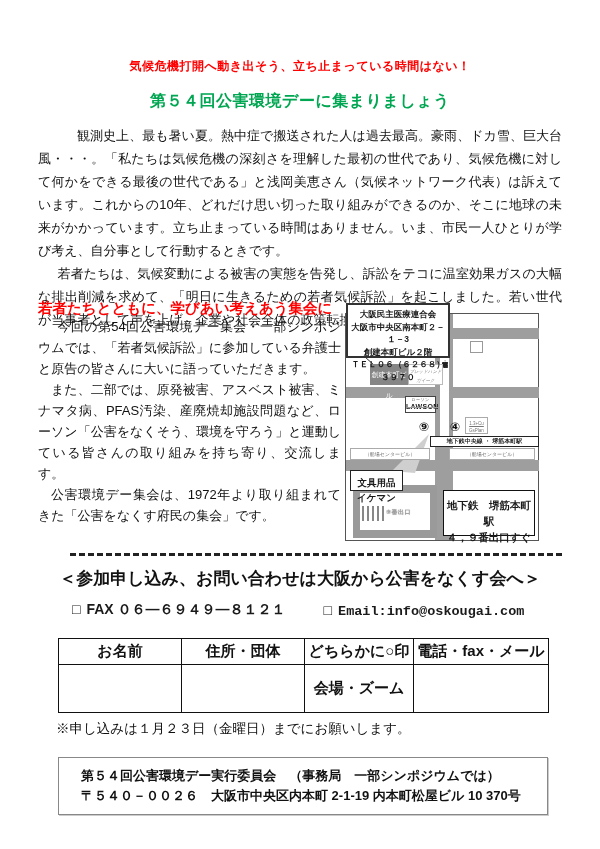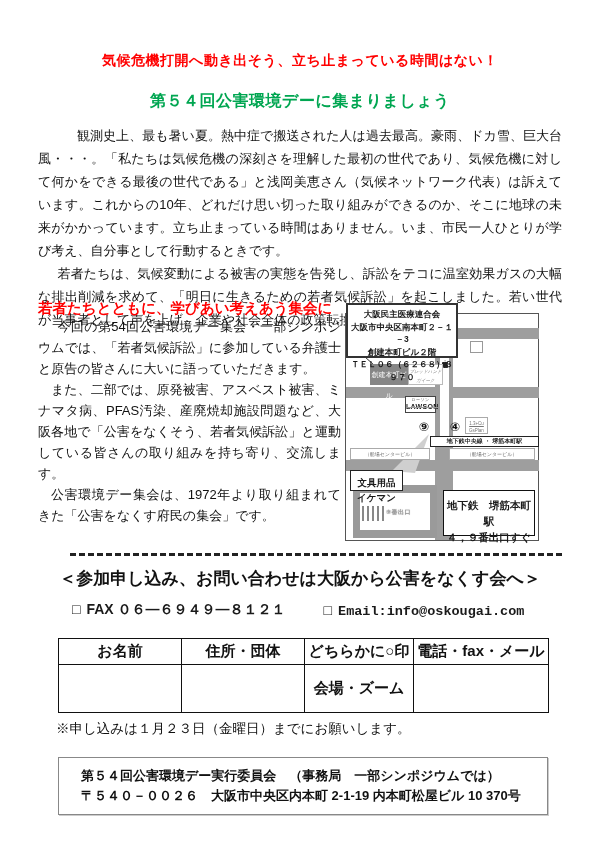--- a/index.html
+++ b/index.html
@@ -5,22 +5,22 @@
   * { margin:0; padding:0; box-sizing:border-box; }
   html,body { width:600px; }
   body {
     position:relative; width:600px; height:849px; background:#ffffff;
     font-family:"Liberation Sans","DejaVu Sans",sans-serif; color:#1a1a1a;
     overflow:hidden;
   }
   .abs { position:absolute; }
 
   
-  .title-red  { top:52px; left:0; width:600px; text-align:center;
-                font-size:14px; font-weight:bold; color:#ff0000; letter-spacing:.5px; }
+  .title-red  { top:58px; left:0; width:600px; text-align:center;
+                font-size:12px; font-weight:bold; color:#ff0000; letter-spacing:.5px; }
   .title-green{ top:91px; left:0; width:600px; text-align:center;
                 font-size:16px; font-weight:bold; color:#00a651; letter-spacing:.5px; }
 
   
   .intro { top:124px; left:38px; width:524px; font-size:13px; line-height:23px;
            text-align:justify; color:#111; }
   .intro p.p1 { text-indent:3em; }
   .intro p.p2 { text-indent:1.5em; }
 
   .red-heading { top:299px; left:38px; font-size:14.5px; font-weight:bold; color:#ff0000; }
@@ -36,21 +36,21 @@
   .map-frame { position:absolute; top:10px; left:0; width:194px; height:228px;
                border:1px solid #555; background:#fff; z-index:1; }
   .road { position:absolute; background:#9e9e9e; z-index:2; }
   .road-v { position:absolute; background:#9e9e9e; z-index:2; }
   .rail-strip { position:absolute; left:95px; top:54px; width:9px; height:79px;
                 background:#fff; z-index:3; overflow:hidden; }
   .rail-strip span { writing-mode:vertical-rl; font-size:6px; line-height:9px;
                      color:#222; display:block; margin:0 auto; }
   .map-svg { position:absolute; top:0; left:0; z-index:4; }
   .mbox { position:absolute; background:#fff; z-index:5; }
-  .addr-box { top:0; left:1px; width:112px; height:55px; border:2px solid #333;
+  .addr-box { top:0; left:1px; width:104px; height:55px; border:2px solid #333;
               z-index:7; text-align:center; font-size:8.5px; font-weight:bold;
               line-height:12.5px; padding-top:3px; }
   .bldg { top:61px; left:25px; width:38px; height:21px; background:#868686;
           color:#fff; font-size:7px; text-align:center; line-height:21px; z-index:5;
           position:absolute; }
   .shop { top:61px; left:63px; width:35px; height:21px; border:1px solid #bbb;
           font-size:4.5px; color:#888; font-style:italic; text-align:center;
           line-height:9px; padding-top:2px; }
   .tinybldg { top:38px; left:125px; width:13px; height:12px; border:1px solid #999; }
   .lawson { top:93px; left:60px; width:31px; height:17px; border:1px solid #444;
@@ -120,21 +120,21 @@
 
 <div class="abs intro">
   <p class="p1">観測史上、最も暑い夏。熱中症で搬送された人は過去最高。豪雨、ドカ雪、巨大台風・・・。「私たちは気候危機の深刻さを理解した最初の世代であり、気候危機に対して何かをできる最後の世代である」と浅岡美恵さん（気候ネットワーク代表）は訴えています。これからの10年、どれだけ思い切った取り組みができるのか、そこに地球の未来がかかっています。立ち止まっている時間はありません。いま、市民一人ひとりが学び考え、自分事として行動するときです。</p>
   <p class="p2">若者たちは、気候変動による被害の実態を告発し、訴訟をテコに温室効果ガスの大幅な排出削減を求めて、「明日に生きるための若者気候訴訟」を起こしました。若い世代が当事者として声を上げ、企業や社会全体の政策転換を促そうとしています。</p>
 </div>
 
 <div class="abs red-heading">若者たちとともに、学びあい考えあう集会に</div>
 
 <div class="abs left-col">
   <p class="first">今回の第54回公害環境デー集会・一部シンポジウムでは、「若者気候訴訟」に参加している弁護士と原告の皆さんに大いに語っていただきます。</p>
-  <p>また、二部では、原発被害、アスベスト被害、ミナマタ病、PFAS汚染、産廃焼却施設問題など、大阪各地で「公害をなくそう、若者気候訴訟」と運動している皆さんの取り組みを持ち寄り、交流します。</p>
+  <p>また、二部では、原発被害、アスベスト被害、ミナマタ病、PFAS汚染、産廃焼却施設問題など、ローソン「公害をなくそう、環境を守ろう」と運動している皆さんの取り組みを持ち寄り、交流します。</p>
   <p>公害環境デー集会は、1972年より取り組まれてきた「公害をなくす府民の集会」です。</p>
 </div>
 
 <div class="abs map-wrap">
   <div class="map-frame"></div>
 
   <div class="road" style="top:25px;left:1px;width:193px;height:11px;"></div>
   <div class="road" style="top:84px;left:1px;width:193px;height:11px;"></div>
   <div class="road" style="top:157px;left:1px;width:193px;height:11px;"></div>
   <div class="road-v" style="top:11px;left:90px;width:18px;height:226px;"></div>

